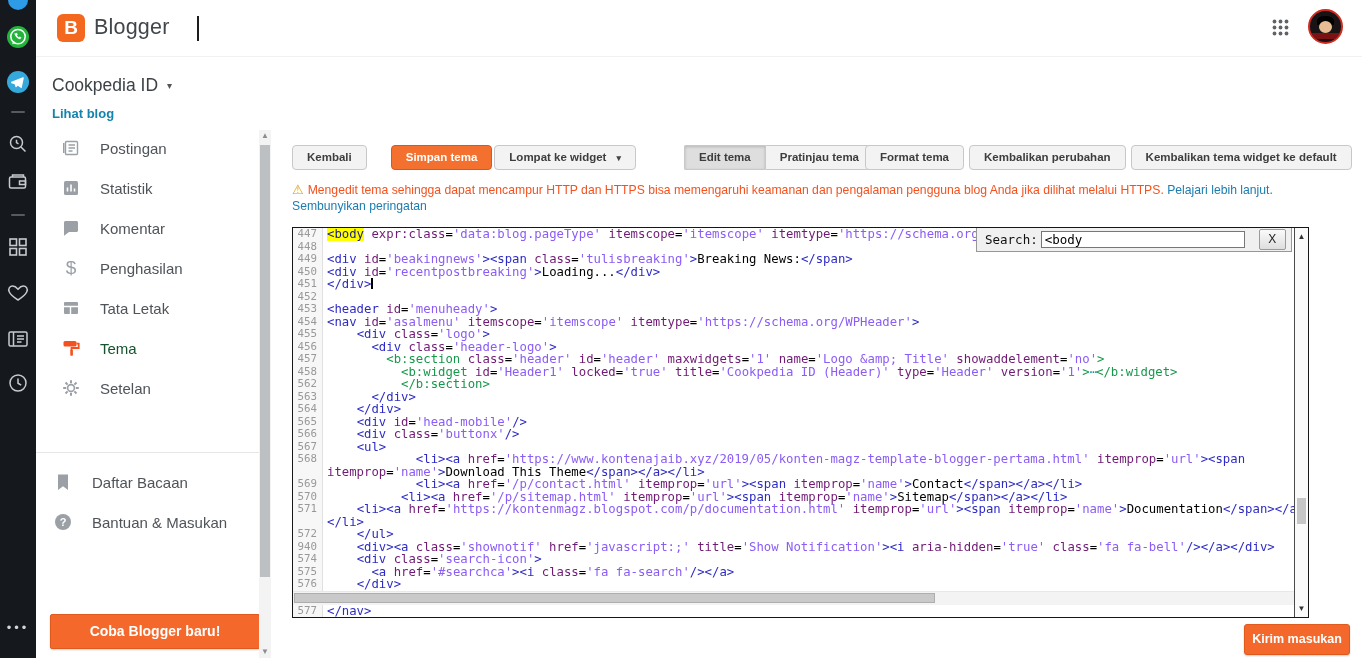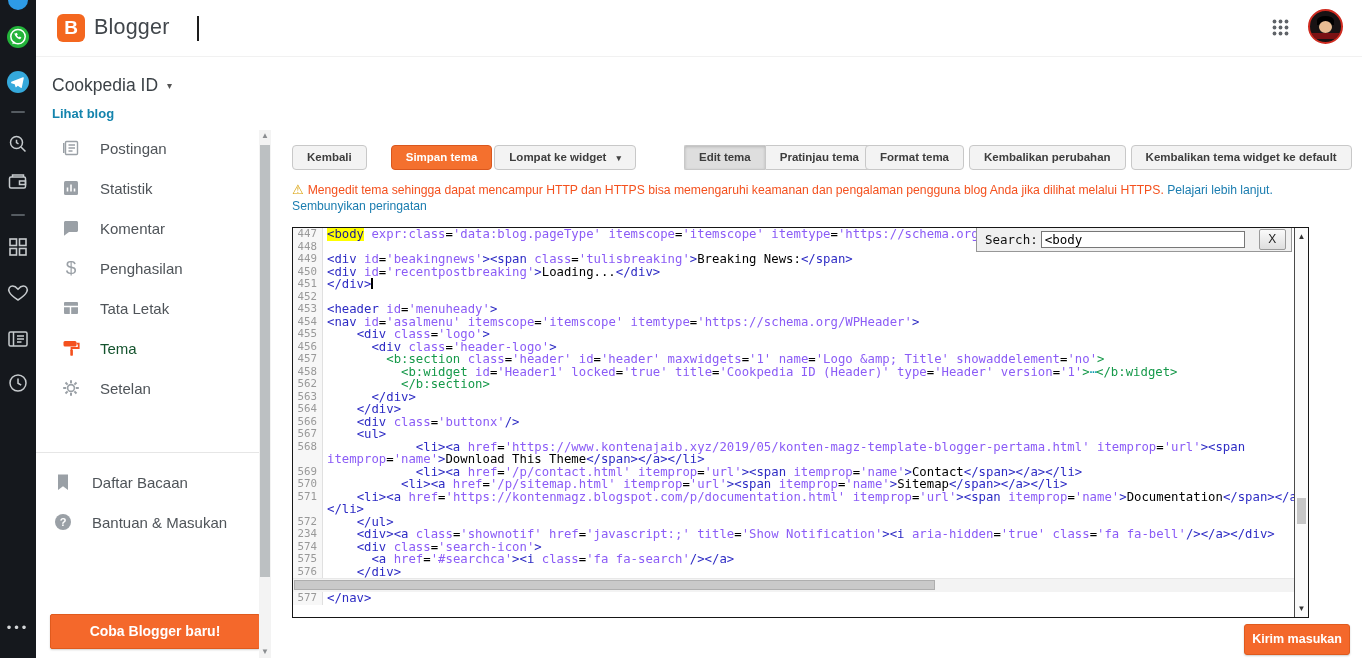--- a/index.html
+++ b/index.html
@@ -61,21 +61,21 @@
   .warn .wicon{color:#d89e00;font-size:13px;margin-right:4px;}
   .warn a{color:#1b7db0;text-decoration:none;cursor:pointer;}
   
   .editor{position:absolute;left:292px;top:227px;width:1017px;height:391px;border:1px solid #161616;
           background:#fff;box-sizing:border-box;z-index:4;overflow:hidden;}
   .codearea{position:absolute;left:0;top:0;right:14px;bottom:0;overflow:hidden;}
   .ed-row{display:flex;height:12.5px;line-height:12.5px;}
   .gut{width:30px;background:#f7f7f7;border-right:1px solid #e0e0e0;color:#999;
        font:10.8px/12.5px "DejaVu Sans Mono", monospace;text-align:right;padding-right:5px;box-sizing:border-box;flex:none;}
   .code{white-space:pre;font:12.3px/12.5px "DejaVu Sans Mono", monospace;padding-left:4px;color:#000;}
-  .tk-p{color:#000;} .tk-g{color:#2d2bc4;} .tk-b{color:#16994a;} .tk-a{color:#8b5cf6;}
+  .tk-p{color:#000;} .tk-g{color:#2d2bc4;} .tk-b{color:#16994a;} .tk-a{color:#701a75;}
   .tk-s{color:#8b5cf6;} .tk-f{color:#0b9db0;letter-spacing:-1px;}
   .tk-h{background:#ffff00;color:#1a1a8c;}
   .tk-c{display:inline-block;width:1.4px;height:11px;background:#000;vertical-align:-1px;}
   .hrow{height:13px;background:#f3f3f3;position:relative;border-top:1px solid #e8e8e8;}
   .hthumb{position:absolute;left:1px;top:1px;height:10px;width:64%;background:#c9c9c9;border:1px solid #aeaeae;box-sizing:border-box;}
   
   .searchbar{position:absolute;left:683px;top:0;width:314px;height:23px;background:#f0f0f0;
              border:1px solid #979797;border-top:none;display:flex;align-items:center;z-index:6;}
   .searchbar .slab{font:12.5px "DejaVu Sans Mono", monospace;color:#111;margin-left:8px;}
   .searchbar input{width:196px;height:15px;margin-left:3px;border:1px solid #777;font:12.5px "DejaVu Sans Mono", monospace;
@@ -354,20 +354,24 @@
       </div>
       <div class="ed-row">
         <div class="gut">563</div>
         <div class="code"><span class="tk-p">      </span><span class="tk-g">&lt;/div&gt;</span></div>
       </div>
       <div class="ed-row">
         <div class="gut">564</div>
         <div class="code"><span class="tk-p">    </span><span class="tk-g">&lt;/div&gt;</span></div>
       </div>
       <div class="ed-row">
+        <div class="gut">565</div>
+        <div class="code"><span class="tk-p">    </span><span class="tk-g">&lt;div</span><span class="tk-a"> id</span><span class="tk-p">=</span><span class="tk-s">'head-mobile'</span><span class="tk-g">/&gt;</span></div>
+      </div>
+      <div class="ed-row">
         <div class="gut">566</div>
         <div class="code"><span class="tk-p">    </span><span class="tk-g">&lt;div</span><span class="tk-a"> class</span><span class="tk-p">=</span><span class="tk-s">'buttonx'</span><span class="tk-g">/&gt;</span></div>
       </div>
       <div class="ed-row">
         <div class="gut">567</div>
         <div class="code"><span class="tk-p">    </span><span class="tk-g">&lt;ul&gt;</span></div>
       </div>
       <div class="ed-row">
         <div class="gut">568</div>
         <div class="code"><span class="tk-p">            </span><span class="tk-g">&lt;li&gt;&lt;a</span><span class="tk-a"> href</span><span class="tk-p">=</span><span class="tk-s">'https://www.kontenajaib.xyz/2019/05/konten-magz-template-blogger-pertama.html'</span><span class="tk-a"> itemprop</span><span class="tk-p">=</span><span class="tk-s">'url'</span><span class="tk-g">&gt;&lt;span</span></div>
@@ -390,21 +394,21 @@
       </div>
       <div class="ed-row">
         <div class="gut"></div>
         <div class="code"><span class="tk-g">&lt;/li&gt;</span></div>
       </div>
       <div class="ed-row">
         <div class="gut">572</div>
         <div class="code"><span class="tk-p">    </span><span class="tk-g">&lt;/ul&gt;</span></div>
       </div>
       <div class="ed-row">
-        <div class="gut">234</div>
+        <div class="gut">940</div>
         <div class="code"><span class="tk-p">    </span><span class="tk-g">&lt;div&gt;&lt;a</span><span class="tk-a"> class</span><span class="tk-p">=</span><span class="tk-s">'shownotif'</span><span class="tk-a"> href</span><span class="tk-p">=</span><span class="tk-s">'javascript:;'</span><span class="tk-a"> title</span><span class="tk-p">=</span><span class="tk-s">'Show Notification'</span><span class="tk-g">&gt;&lt;i</span><span class="tk-a"> aria-hidden</span><span class="tk-p">=</span><span class="tk-s">'true'</span><span class="tk-a"> class</span><span class="tk-p">=</span><span class="tk-s">'fa fa-bell'</span><span class="tk-g">/&gt;&lt;/a&gt;&lt;/div&gt;</span></div>
       </div>
       <div class="ed-row">
         <div class="gut">574</div>
         <div class="code"><span class="tk-p">    </span><span class="tk-g">&lt;div</span><span class="tk-a"> class</span><span class="tk-p">=</span><span class="tk-s">'search-icon'</span><span class="tk-g">&gt;</span></div>
       </div>
       <div class="ed-row">
         <div class="gut">575</div>
         <div class="code"><span class="tk-p">      </span><span class="tk-g">&lt;a</span><span class="tk-a"> href</span><span class="tk-p">=</span><span class="tk-s">'#searchca'</span><span class="tk-g">&gt;&lt;i</span><span class="tk-a"> class</span><span class="tk-p">=</span><span class="tk-s">'fa fa-search'</span><span class="tk-g">/&gt;&lt;/a&gt;</span></div>
       </div>

